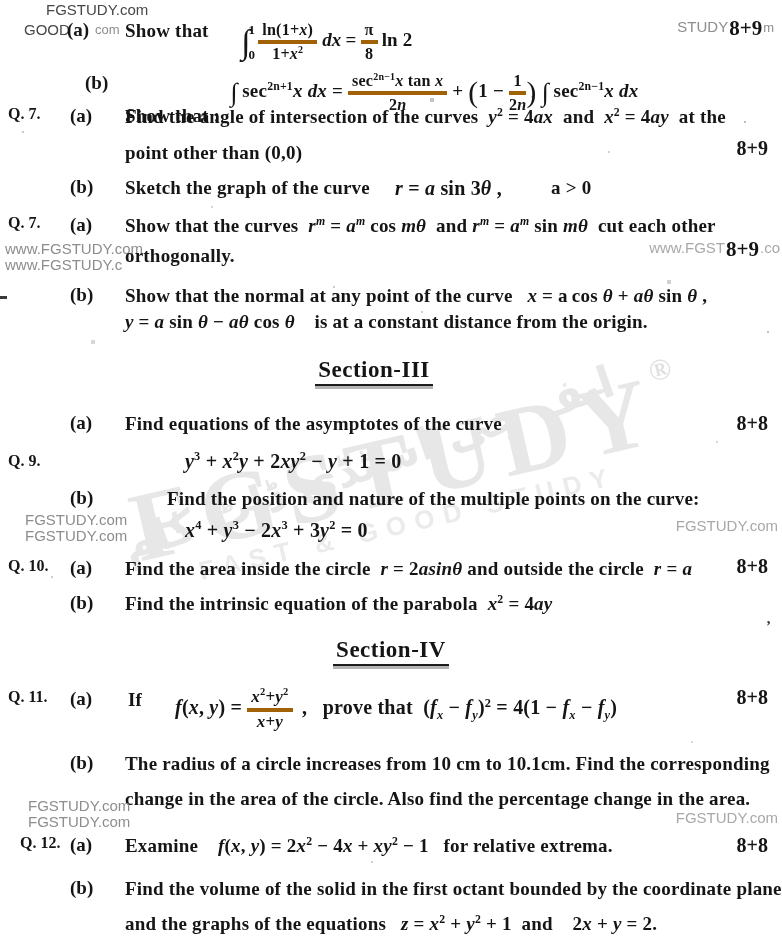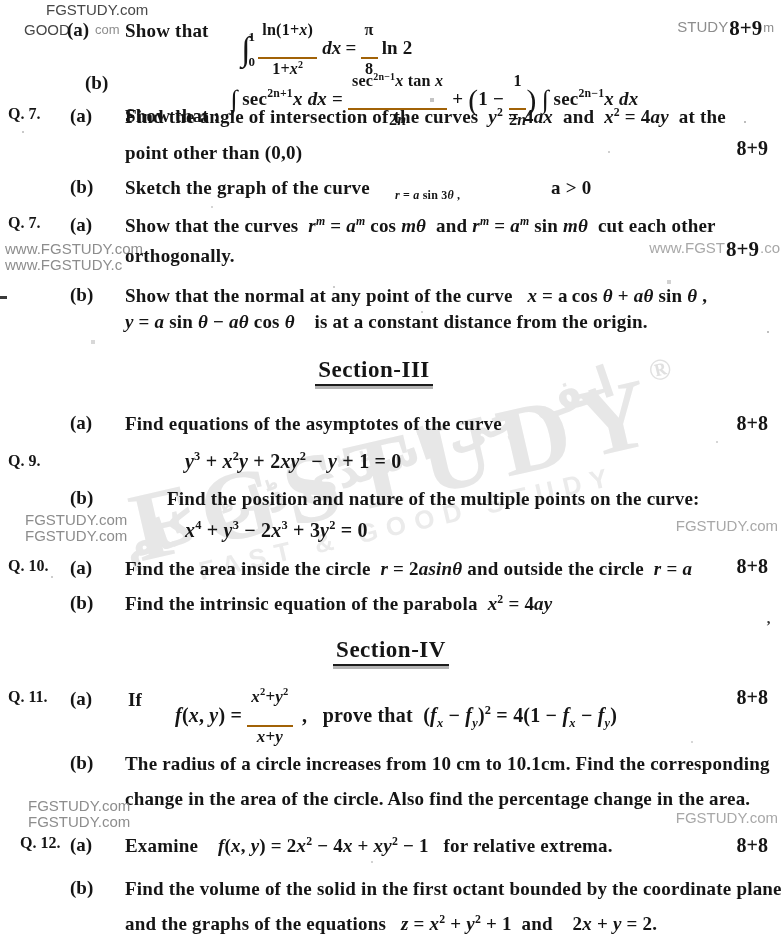--- a/index.html
+++ b/index.html
@@ -13,21 +13,21 @@
   .qnum{left:8px;font-size:16px;font-weight:700;}
   .plabel{left:70px;font-size:19px;font-weight:700;}
   .body{left:125px;}
   .eq{left:185px;font-size:20px;font-weight:700;}
   .marks{right:14px;font-size:20px;font-weight:700;}
   .mrow{line-height:1;}
   i{font-style:italic;}
   sup{font-size:.62em;vertical-align:super;line-height:0;}
   sub{font-size:.62em;vertical-align:sub;line-height:0;}
   .frac{display:inline-block;vertical-align:middle;text-align:center;line-height:1.08;font-size:.85em;}
-  .frac .fn{display:block;border-bottom:2px solid #a16207;padding:0 4px 19px;}
+  .frac .fn{display:block;border-bottom:4px solid #a16207;padding:0 4px 2px;}
   .frac .fd{display:block;padding-top:1px;}
   .bigint{font-size:34px;font-style:italic;font-weight:700;vertical-align:middle;}
   .mint{font-size:26px;font-style:italic;font-weight:700;vertical-align:middle;}
   .ilims{display:inline-flex;flex-direction:column;justify-content:space-between;height:38px;
          font-size:13px;font-weight:700;vertical-align:middle;margin:0 3px 0 -2px;}
   .ilims span:first-child{align-self:flex-end;}
   .bigp{font-size:1.55em;font-weight:400;vertical-align:middle;line-height:1;}
   
   .wm{font-family:"Liberation Sans","DejaVu Sans",sans-serif;font-weight:400;}
   .wm-dark{color:#474747;font-size:15px;}
@@ -94,21 +94,21 @@
   <div class="abs t" style="left:125px;top:72px;margin-top:32px;">Show that :</div>
   <div class="abs t mrow" style="left:230px;top:72px;"><span class="mint">∫</span> sec<sup>2n+1</sup><i>x</i>&nbsp;<i>dx</i> = <span class="frac"><span class="fn">sec<sup>2n−1</sup><i>x</i>&nbsp;tan <i>x</i></span><span class="fd">2<i>n</i></span></span> + <span class="bigp">(</span>1 − <span class="frac"><span class="fn">1</span><span class="fd">2<i>n</i></span></span><span class="bigp">)</span> <span class="mint">∫</span> sec<sup>2n−1</sup><i>x</i>&nbsp;<i>dx</i></div>
 
   <div class="abs qnum" style="top:105px;">Q. 7.</div>
   <div class="abs plabel" style="top:105px;">(a)</div>
   <div class="abs t body" style="top:105px;">Find the angle of intersection of the curves&nbsp; <i>y</i><sup>2</sup> = 4<i>ax</i>&nbsp; and&nbsp; <i>x</i><sup>2</sup> = 4<i>ay</i>&nbsp; at the</div>
   <div class="abs t body" style="top:141px;">point other than (0,0)</div>
   <div class="abs marks" style="top:137px;">8+9</div>
   <div class="abs plabel" style="top:176px;">(b)</div>
   <div class="abs t body" style="top:176px;">Sketch the graph of the curve</div>
-  <div class="abs t" style="left:395px;top:188px;font-size:12px;"><i>r</i> = <i>a</i> sin 3<i>θ</i> ,</div>
+  <div class="abs t" style="left:395px;top:176px;font-size:20px;"><i>r</i> = <i>a</i> sin 3<i>θ</i> ,</div>
   <div class="abs t" style="left:551px;top:176px;">a &gt; 0</div>
 
   <div class="abs qnum" style="top:214px;">Q. 7.</div>
   <div class="abs plabel" style="top:214px;">(a)</div>
   <div class="abs t body" style="top:214px;">Show that the curves&nbsp; <i>r</i><sup><i>m</i></sup> = <i>a</i><sup><i>m</i></sup> cos <i>mθ</i>&nbsp; and <i>r</i><sup><i>m</i></sup> = <i>a</i><sup><i>m</i></sup> sin <i>mθ</i>&nbsp; cut each other</div>
   <div class="abs wm wm-mid" style="left:5px;top:240px;">www.FGSTUDY.com</div>
   <div class="abs wm wm-mid" style="left:5px;top:256px;">www.FGSTUDY.c</div>
   <div class="abs t body" style="top:244px;">orthogonally.</div>
   <div class="abs" style="right:2px;top:234px;">
     <span class="wm wm-light">www.FGST</span><span class="wm-inline-marks">8+9</span><span class="wm wm-light">.co</span>

